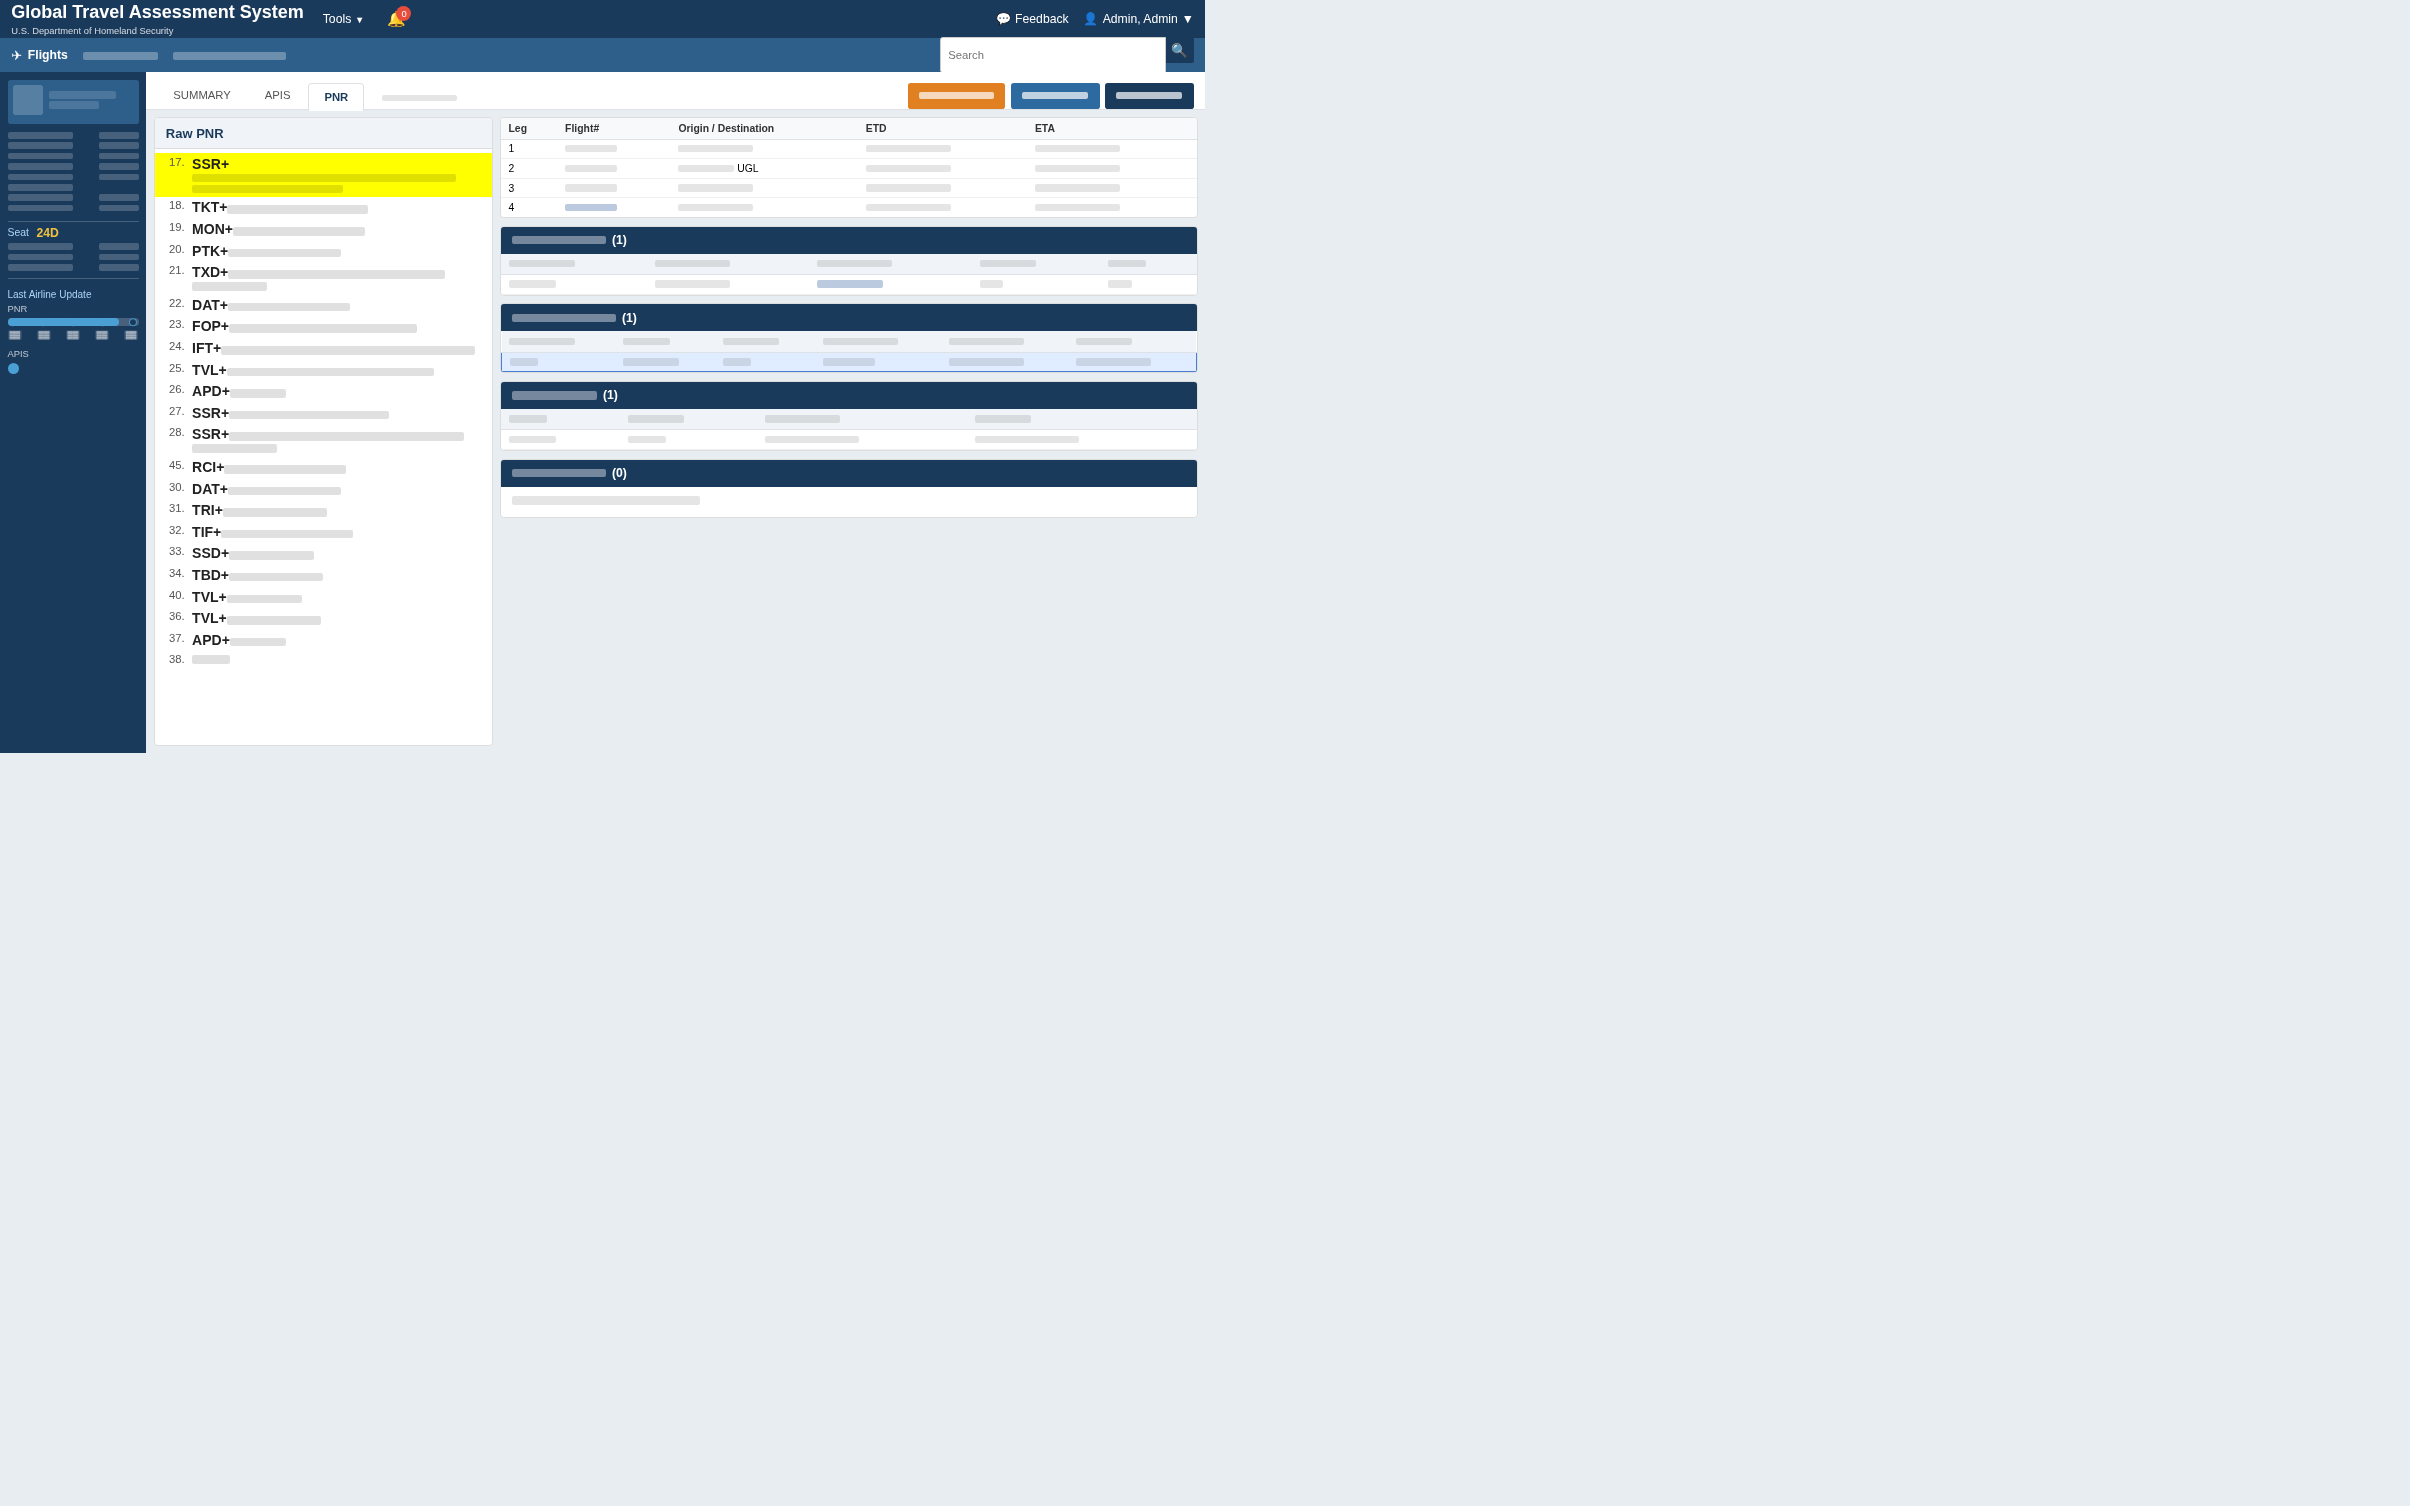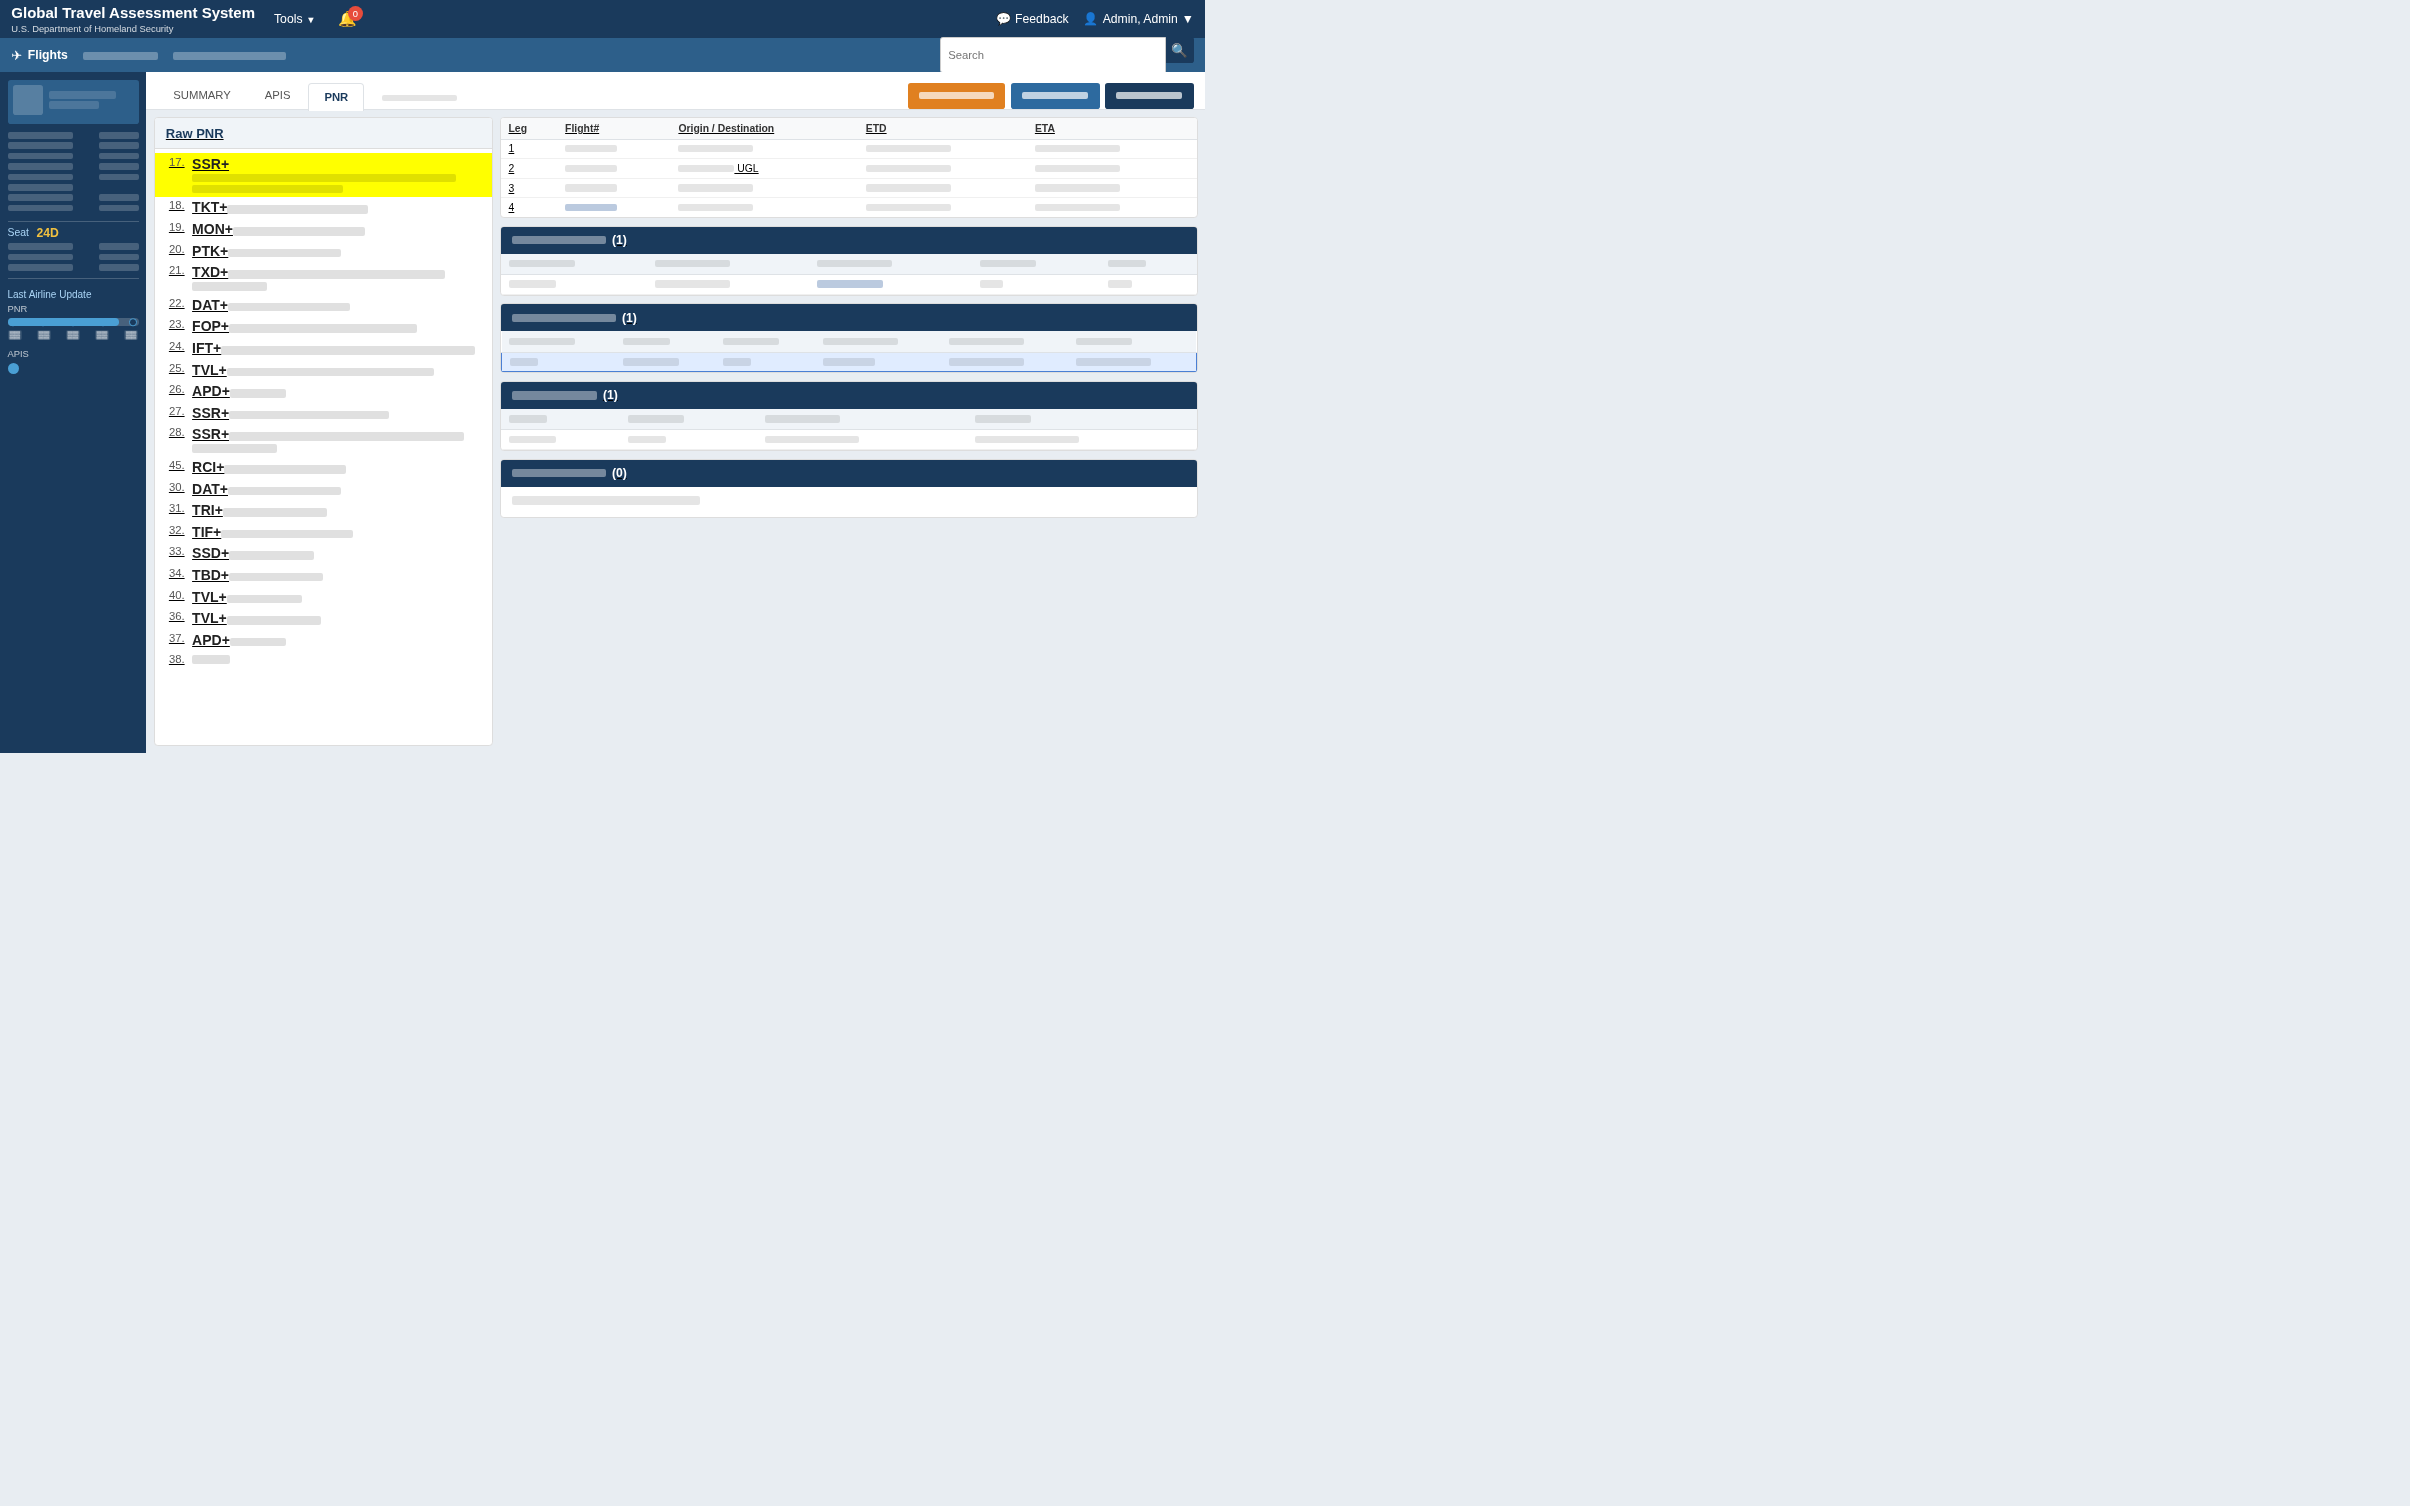--- a/index.html
+++ b/index.html
@@ -9,21 +9,21 @@
     .top-nav {
       background: #1a3a5c;
       color: white;
       display: flex;
       align-items: center;
       height: 38px;
       padding: 0 11.3px;
       gap: 19px;
     }
     .app-title { font-size: 10.4px; line-height: 1.3; }
-    .app-title .title-main { font-size: 15px; font-weight: bold; }
+    .app-title .title-main { font-size: 18px; font-weight: bold; }
     .app-title .title-sub { font-size: 9.4px; opacity: 0.8; }
     .nav-tools { display: flex; align-items: center; gap: 3.8px; font-size: 12.2px; cursor: pointer; }
     .nav-tools .dropdown-arrow { font-size: 9.4px; }
     .notification-btn { position: relative; background: none; border: none; color: white; cursor: pointer; font-size: 15px; padding: 0 3.8px; }
     .notification-badge { position: absolute; top: -3.8px; right: -1.9px; background: #e74c3c; color: white; border-radius: 50%; width: 15px; height: 15px; font-size: 9.4px; display: flex; align-items: center; justify-content: center; }
     .nav-right { margin-left: auto; display: flex; align-items: center; gap: 15px; }
     .feedback-btn { display: flex; align-items: center; gap: 3.8px; font-size: 12.2px; cursor: pointer; }
     .admin-btn { display: flex; align-items: center; gap: 3.8px; font-size: 12.2px; cursor: pointer; }
 
     
@@ -119,21 +119,21 @@
       font-size: 10.4px;
       cursor: pointer;
       color: white;
     }
     .tab-btn.orange { background: #e08020; }
     .tab-btn.blue-mid { background: #2d6a9f; }
     .tab-btn.blue-dark { background: #1a3a5c; }
     .tab-btn-blurred { height: 6.6px; background: rgba(255,255,255,0.7); border-radius: 1.9px; }
 
     
-    .two-col { display: flex; gap: 7.5px; padding: 7.5px; overflow: hidden; height: 100%; text-decoration: underline; }
+    .two-col { display: flex; gap: 7.5px; padding: 7.5px; overflow: hidden; height: 100%; }
 
     
     .raw-pnr-panel {
       width: 339px;
       background: white;
       border-radius: 3.8px;
       border: 0.9px solid #ddd;
       flex-shrink: 0;
       display: flex;
       flex-direction: column;

